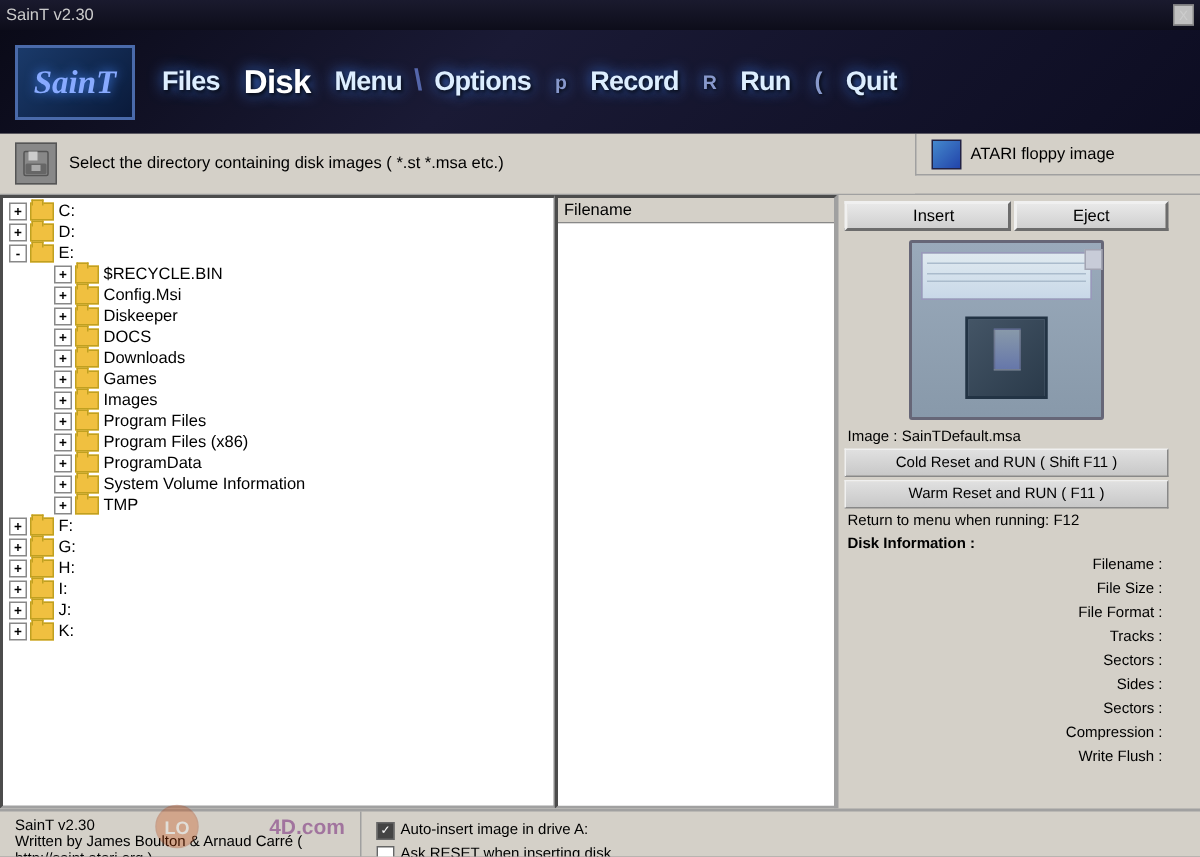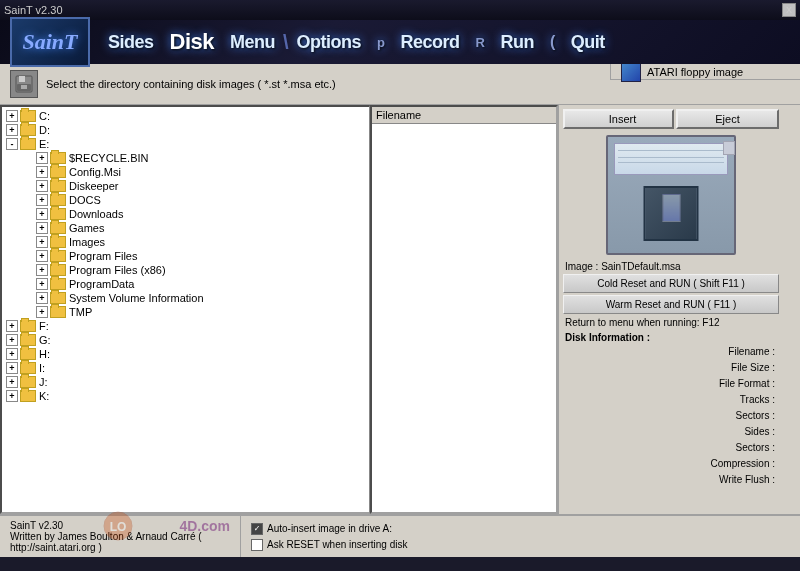--- a/index.html
+++ b/index.html
@@ -36,21 +36,21 @@
     
     .main-window {
       background: #1a1a2a;
       width: 800px;
       height: 551px;
     }
 
     
     .header {
       background: linear-gradient(135deg, #0a0a18 0%, #1a1a35 40%, #0d0d22 100%);
-      height: 44px;
+      height: 69px;
       display: flex;
       align-items: center;
       padding: 0 10px;
       position: relative;
     }
     .logo {
       width: 80px;
       height: 50px;
       background: linear-gradient(135deg, #1a3a6a, #0a1a3a);
       border: 2px solid #4a6aaa;
@@ -186,21 +186,21 @@
     }
 
     
     .floppy-section {
       background: #d4d0c8;
       padding: 4px 10px;
       border-bottom: 1px solid #a0a0a0;
       display: flex;
       align-items: center;
       gap: 6px;
-      height: 16px;
+      height: 28px;
     }
     .floppy-icon-sm {
       width: 20px; height: 20px;
       background: linear-gradient(135deg, #4488cc, #2244aa);
       border: 1px solid #224;
       display: inline-block;
     }
 
     
     .btn-row {
@@ -267,21 +267,21 @@
   <div class="title-bar-close">X</div>
 </div>
 
 <div class="main-window">
 
   <div class="header">
     <div class="logo">
       <span class="logo-text">SainT</span>
     </div>
     <div class="menu-bar">
-      <span class="menu-item">Sides</span>
+      <span class="menu-item">Files</span>
       <span class="menu-item highlight">Disk</span>
       <span class="menu-item">Menu</span>
       <span class="menu-separator">\</span>
       <span class="menu-item">Options</span>
       <span class="menu-item" style="font-size:13px;color:#8899cc;">p</span>
       <span class="menu-item">Record</span>
       <span class="menu-item" style="font-size:13px;color:#8899cc;">R</span>
       <span class="menu-item">Run</span>
       <span class="menu-item" style="font-size:16px;color:#8899cc;">(</span>
       <span class="menu-item">Quit</span>

